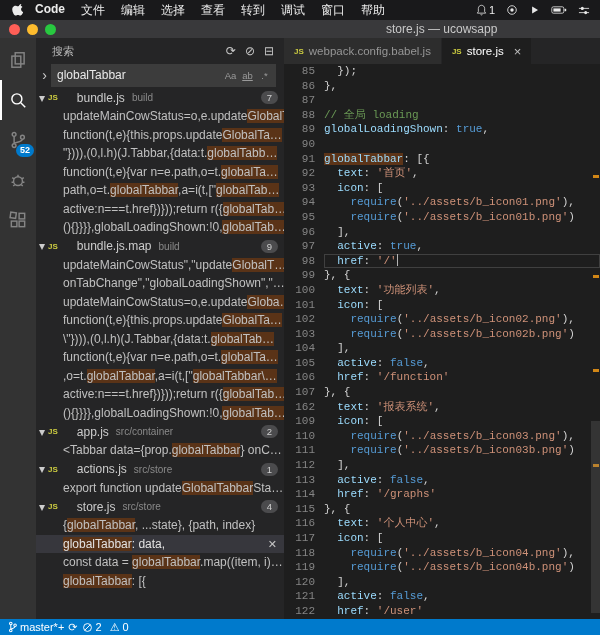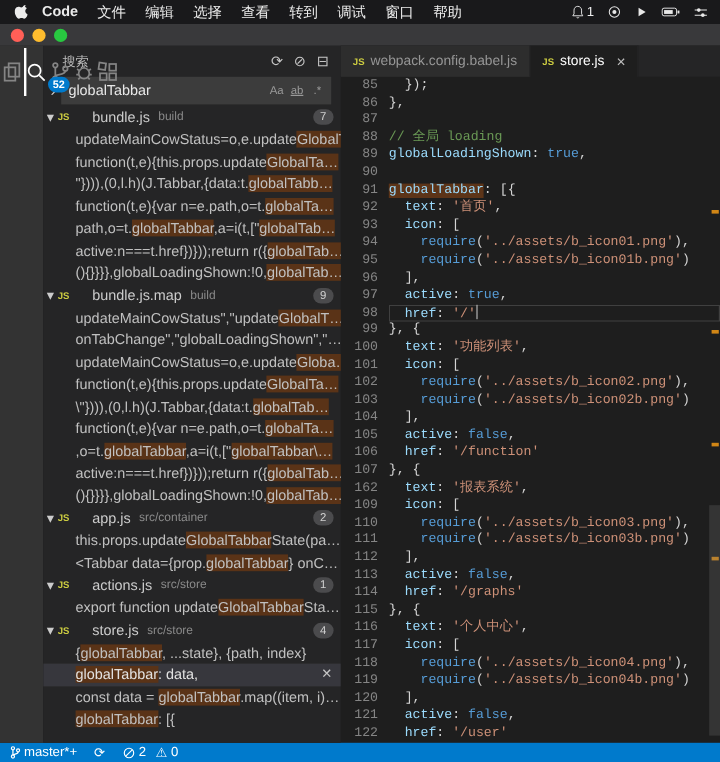--- a/index.html
+++ b/index.html
@@ -21,21 +21,21 @@
   #titlebar{height:18px;background:#39393b;position:relative}
   .lights{position:absolute;left:9px;top:4px;display:flex;gap:7px}
   .light{width:11px;height:11px;border-radius:50%}
   .l-close{background:#ff5f57}.l-min{background:#febc2e}.l-max{background:#28c840}
   #wtitle{position:absolute;left:386px;top:2px;font-size:12px;color:#c8c8c8;white-space:nowrap}
 
   
   #main{display:flex;height:581px}
 
   
-  #activitybar{width:36px;background:#333333;display:flex;flex-direction:row;padding-top:2px}
+  #activitybar{width:36px;background:#333333;display:flex;flex-direction:column;padding-top:2px}
   .aitem{width:36px;height:40px;display:flex;align-items:center;justify-content:center;position:relative}
   .aitem svg{stroke:#858585;fill:none;stroke-width:1.3}
   .aitem.active{box-shadow:inset 2px 0 0 #ffffff}
   .aitem.active svg{stroke:#ffffff}
   .badge52{position:absolute;right:2px;bottom:3px;background:#007acc;color:#fff;font-size:9px;
            border-radius:9px;padding:0 4px;line-height:13px;font-weight:bold}
 
   
   #sidebar{width:248px;background:#252526;display:flex;flex-direction:column;overflow:hidden;flex-shrink:0}
   .shead{height:22px;display:flex;align-items:center;padding:2px 10px 0 16px;font-size:11px;color:#bbbbbb}
@@ -79,21 +79,21 @@
   .cl.cur{box-shadow:inset 0 0 0 1px #404040}
   .caret{display:inline-block;width:1px;height:12px;background:#b4b4b4;vertical-align:-2px}
   .tk-d{color:#d4d4d4}.tk-p{color:#9cdcfe}.tk-s{color:#ce9178}.tk-k{color:#569cd6}.tk-c{color:#6a9955}
   .tk-m{color:#9cdcfe;background:#5c3418}
   #ruler{position:absolute;right:0;top:26px;bottom:0;width:9px}
   .rmark{position:absolute;right:1px;width:6px;height:3px;background:#d18616}
   #slider{position:absolute;right:0;top:66%;height:33%;width:9px;background:rgba(121,121,121,0.25)}
 
   
   #statusbar{height:16px;background:#007acc;color:#ffffff;display:flex;align-items:center;
-             font-size:11px;padding:0 8px;gap:14px}
+             font-size:11px;padding:0 8px;gap:4px}
   .sbitem{display:flex;align-items:center;gap:3px;white-space:nowrap}
   .sbitem svg{stroke:#fff;fill:none;stroke-width:1.2}
 </style>
 </head>
 <body>
 
 <div id="menubar">
   <span class="apple">
     <svg width="11" height="13" viewBox="0 0 12 14">
         <path fill="#ececec" d="M8.3 0c.1.9-.3 1.8-.8 2.4-.6.7-1.5 1.2-2.3 1.1-.1-.9.3-1.8.8-2.3C6.6.5 7.5.1 8.3 0zM10.9 10.3c-.4.9-.6 1.3-1.1 2.1-.7 1.1-1.7 2.4-2.9 2.4-1.1 0-1.4-.7-2.8-.7-1.4 0-1.7.7-2.8.7C.1 14.8-.9 13.4-1.6 12.3-3.5 9.3-3.7 5.8-2.5 4 -1.7 2.8-.4 2 .8 2c1.2 0 2 .7 3 .7 1 0 1.6-.7 3-.7 1.1 0 2.3.6 3.1 1.7-2.7 1.5-2.3 5.3 1 6.6z" transform="translate(3 0) scale(.85)"></path>
@@ -145,20 +145,21 @@
     </span>
   </div>
 </div>
 
 <div id="titlebar">
   <div class="lights">
     <span class="light l-close"></span>
     <span class="light l-min"></span>
     <span class="light l-max"></span>
   </div>
+  <span id="wtitle">store.js — ucowsapp</span>
 </div>
 
 <div id="main">
 
   <div id="activitybar">
     <div class="aitem">
       <svg width="20" height="20" viewBox="0 0 18 18">
           <rect x="6.5" y="2.5" width="8" height="10"></rect>
           <rect x="3.5" y="5.5" width="8" height="10"></rect>
         </svg>
@@ -243,21 +244,20 @@
         <div class="mrow"><span>,o=t.</span><span class="hl">globalTabbar</span><span>,a=i(t,["</span><span class="hl">globalTabbar\…</span></div>
         <div class="mrow"><span>active:n===t.href})}));return r({</span><span class="hl">globalTab…</span></div>
         <div class="mrow"><span>(){}}}},globalLoadingShown:!0,</span><span class="hl">globalTab…</span></div>
         <div class="frow">
           <span class="chev">▾</span>
           <span class="jsic">JS</span>
           <span class="fname">app.js</span>
           <span class="fpath">src/container</span>
           <span class="badge">2</span>
         </div>
-        <div class="mrow"><span>this.props.update</span><span class="hl">GlobalTabbar</span><span>State(pa…</span></div>
         <div class="mrow"><span>&lt;Tabbar data={prop.</span><span class="hl">globalTabbar</span><span>} onC…</span></div>
         <div class="frow">
           <span class="chev">▾</span>
           <span class="jsic">JS</span>
           <span class="fname">actions.js</span>
           <span class="fpath">src/store</span>
           <span class="badge">1</span>
         </div>
         <div class="mrow"><span>export function update</span><span class="hl">GlobalTabbar</span><span>Sta…</span></div>
         <div class="frow">

